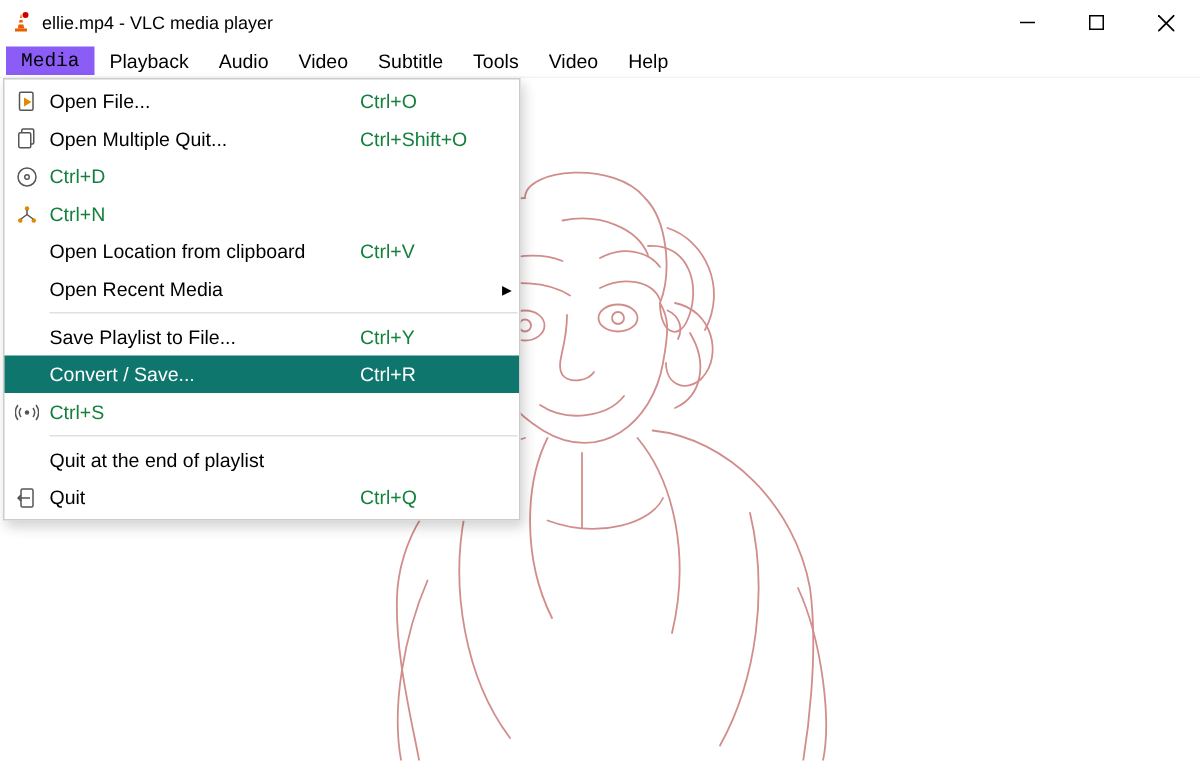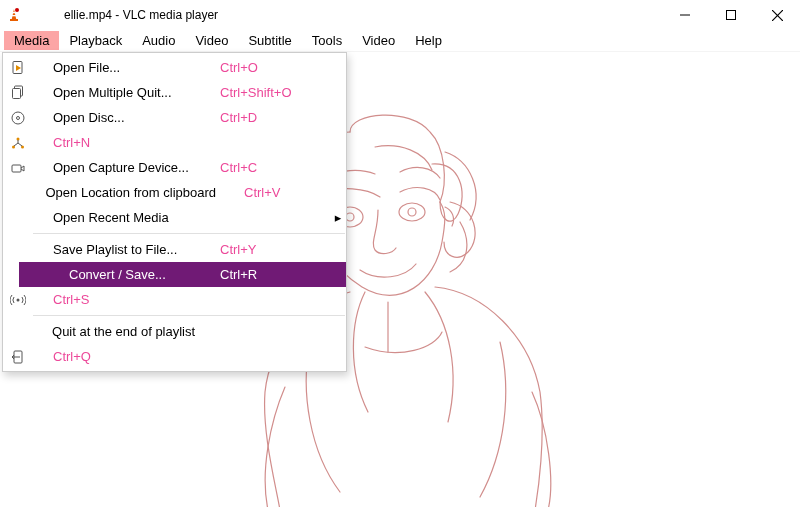--- a/index.html
+++ b/index.html
@@ -1,49 +1,48 @@
 <!DOCTYPE html>
 <html><head>
 <meta charset="utf-8">
 <style>
   * { margin: 0; padding: 0; box-sizing: border-box; font-family: "Segoe UI", Tahoma, sans-serif; }
   html, body { width: 800px; height: 507px; overflow: hidden; background: #fff; }
   .window { width: 800px; height: 507px; display: flex; flex-direction: column; }
   .titlebar { height: 30px; display: flex; align-items: center; padding-left: 6px; background: #fff; }
   .titlebar .app-icon { width: 16px; height: 16px; display:flex; align-items:center; justify-content:center; margin-right: 6px; }
-  .titlebar .title { font-size: 12px; color: #000; margin-left: 36px; }
+  .titlebar .title { font-size: 12px; color: #000; }
   .titlebar .winbtns { margin-left: auto; display: flex; }
   .titlebar .winbtn { width: 46px; height: 30px; display: flex; align-items: center; justify-content: center; }
   .titlebar .winbtn svg { display:block; }
   .menubar { height: 22px; display: flex; align-items: center; padding: 0 4px; background: #fff; border-bottom: 1px solid #f4f4f4;}
   .menubar .menuitem { font-size: 13px; padding: 2px 10px; color: #000; }
-  .menubar .menuitem.open { background: #fca5a5; }
+  .menubar .menuitem.open { background: #8b5cf6; font-family: Liberation Mono, monospace; }
   .content { flex: 1; position: relative; background: #fff; }
   .dropdown {
     position: absolute; left: 2px; top: 0px;
     width: 345px; background: #fff;
     border: 1px solid #cccccc;
     box-shadow: 2px 4px 8px rgba(0,0,0,0.18);
     padding: 2px 0;
     z-index: 10;
   }
   .dropdown .row {
     display: flex; align-items: center;
     height: 25px;
     font-size: 13px;
     color: #000;
-    gap: 20px;
   }
   .dropdown .row .icon-cell {
     width: 30px; display: flex; align-items: center; justify-content: center;
   }
   .dropdown .row .label { flex: 1; padding-right: 8px; white-space: nowrap; }
-  .dropdown .row .shortcut { width: 90px; text-align: left; color: #ec4899; padding-right: 10px;}
+  .dropdown .row .shortcut { width: 90px; text-align: left; color: #15803d; padding-right: 10px;}
   .dropdown .row .sub { width: 16px; text-align:center; }
-  .dropdown .row.highlight { background: #701a75; color: #fff; margin-left: 16px; }
+  .dropdown .row.highlight { background: #0f766e; color: #fff; }
   .dropdown .row.highlight .shortcut { color: #fff; }
   .dropdown .sep { height: 1px; background: #e0e0e0; margin: 3px 1px 3px 30px; }
   .sketch { position: absolute; left: 200px; top: 40px; width: 420px; height: 420px; z-index: 1;}
 </style>
 </head>
 <body>
 
 <div class="window">
 
   <div class="titlebar">
@@ -148,48 +147,36 @@
           <span class="shortcut">Ctrl+Shift+O</span>
           <span class="sub"></span>
         </div>
         <div class="row">
           <span class="icon-cell">
             <svg width="16" height="16">
               <circle cx="8" cy="8" r="6" fill="none" stroke="#555"></circle>
               <circle cx="8" cy="8" r="1.5" fill="none" stroke="#555"></circle>
             </svg>
           </span>
-          <span class="label">Open Disc...</span>
           <span class="shortcut">Ctrl+D</span>
           <span class="sub"></span>
         </div>
         <div class="row">
           <span class="icon-cell">
             <svg width="16" height="16">
               <circle cx="8" cy="4" r="1.5" fill="#e08a00"></circle>
               <circle cx="3.5" cy="12" r="1.5" fill="#e08a00"></circle>
               <circle cx="12.5" cy="12" r="1.5" fill="#e08a00"></circle>
               <path d="M8 5v3M8 8L4 11M8 8l4 3" stroke="#555" fill="none"></path>
             </svg>
           </span>
           <span class="shortcut">Ctrl+N</span>
           <span class="sub"></span>
         </div>
         <div class="row">
-          <span class="icon-cell">
-            <svg width="16" height="16">
-              <rect x="2" y="5" width="9" height="7" rx="1" fill="none" stroke="#555"></rect>
-              <path d="M11 8l3-2v5l-3-2" fill="none" stroke="#555"></path>
-            </svg>
-          </span>
-          <span class="label">Open Capture Device...</span>
-          <span class="shortcut">Ctrl+C</span>
-          <span class="sub"></span>
-        </div>
-        <div class="row">
           <span class="icon-cell"></span>
           <span class="label">Open Location from clipboard</span>
           <span class="shortcut">Ctrl+V</span>
           <span class="sub"></span>
         </div>
         <div class="row">
           <span class="icon-cell"></span>
           <span class="label">Open Recent Media</span>
           <span class="shortcut"></span>
           <span class="sub">▸</span>
@@ -224,18 +211,19 @@
           <span class="shortcut"></span>
           <span class="sub"></span>
         </div>
         <div class="row">
           <span class="icon-cell">
             <svg width="16" height="16">
               <rect x="4" y="2" width="8" height="12" rx="1" fill="none" stroke="#555"></rect>
               <path d="M10 8H2M4 6L2 8l2 2" stroke="#555" fill="none"></path>
             </svg>
           </span>
+          <span class="label">Quit</span>
           <span class="shortcut">Ctrl+Q</span>
           <span class="sub"></span>
         </div>
       </div>
   </div>
 </div>
 
 </body></html>

